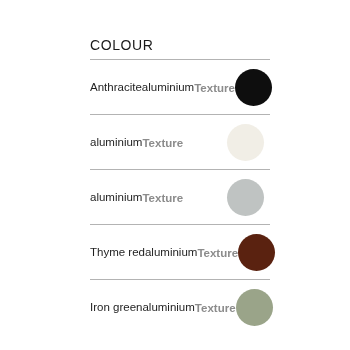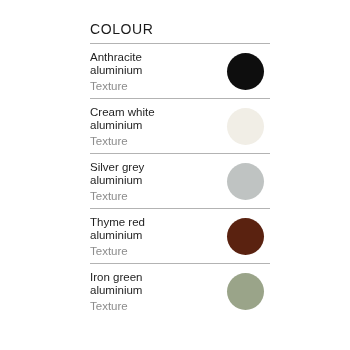--- a/index.html
+++ b/index.html
@@ -13,20 +13,21 @@
     font-family: "Liberation Sans", sans-serif;
     overflow: hidden;
   }
 
   .page {
     position: relative;
     width: 350px;
     height: 309px;
     background: #ffffff;
     box-sizing: border-box;
+    margin-top: 16px;
   }
 
   .panel {
     position: absolute;
     left: 90px;
     top: 20px;
     width: 180px;
   }
 
   .panel-title {
@@ -54,23 +55,24 @@
     display: flex;
     align-items: center;
     justify-content: space-between;
     height: 54px;
     box-sizing: border-box;
     padding: 0;
   }
 
   .row-text {
     display: flex;
-    flex-direction: column;
+    flex-direction: row;
     justify-content: center;
     padding-top: 1px;
+    align-items: center;
   }
 
   .row-name {
     font-size: 11.5px;
     line-height: 13.5px;
     color: #1f1f1f;
     font-weight: 400;
     white-space: nowrap;
   }
 
@@ -79,21 +81,21 @@
     line-height: 13.5px;
     color: #1f1f1f;
     font-weight: 400;
     white-space: nowrap;
   }
 
   .row-finish {
     font-size: 11.5px;
     line-height: 14px;
     color: #8c8c8c;
-    font-weight: 400;
+    font-weight: 700;
     white-space: nowrap;
     padding-top: 1px;
   }
 
   .swatch {
     width: 37px;
     height: 37px;
     border-radius: 50%;
     flex: 0 0 auto;
     margin-right: 6px;
@@ -116,31 +118,29 @@
           <span class="row-name">Anthracite</span>
           <span class="row-material">aluminium</span>
           <span class="row-finish">Texture</span>
         </div>
         <div class="swatch" style="background-color: rgb(14, 14, 14);"></div>
       </div>
       <div class="divider"></div>
 
       <div class="color-row">
         <div class="row-text">
-          <span class="row-name">Cream white</span>
           <span class="row-material">aluminium</span>
           <span class="row-finish">Texture</span>
         </div>
         <div class="swatch" style="background-color: rgb(241, 238, 230);"></div>
       </div>
       <div class="divider"></div>
 
       <div class="color-row">
         <div class="row-text">
-          <span class="row-name">Silver grey</span>
           <span class="row-material">aluminium</span>
           <span class="row-finish">Texture</span>
         </div>
         <div class="swatch" style="background-color: rgb(191, 195, 194);"></div>
       </div>
       <div class="divider"></div>
 
       <div class="color-row">
         <div class="row-text">
           <span class="row-name">Thyme red</span>

